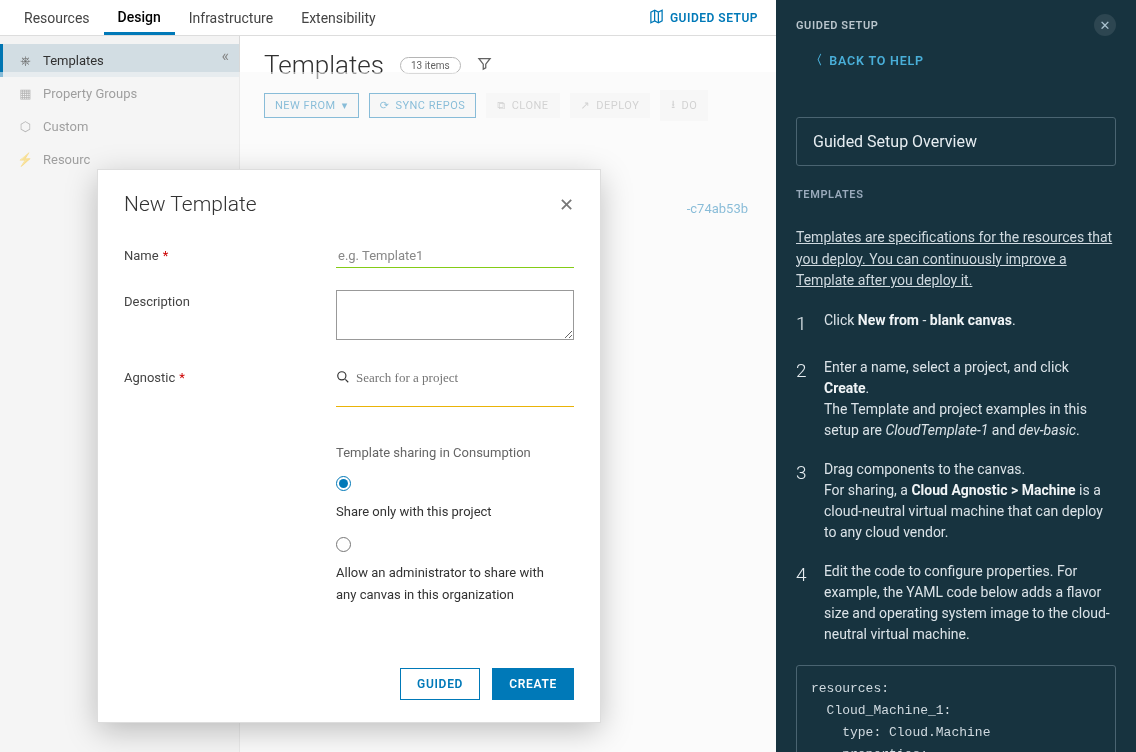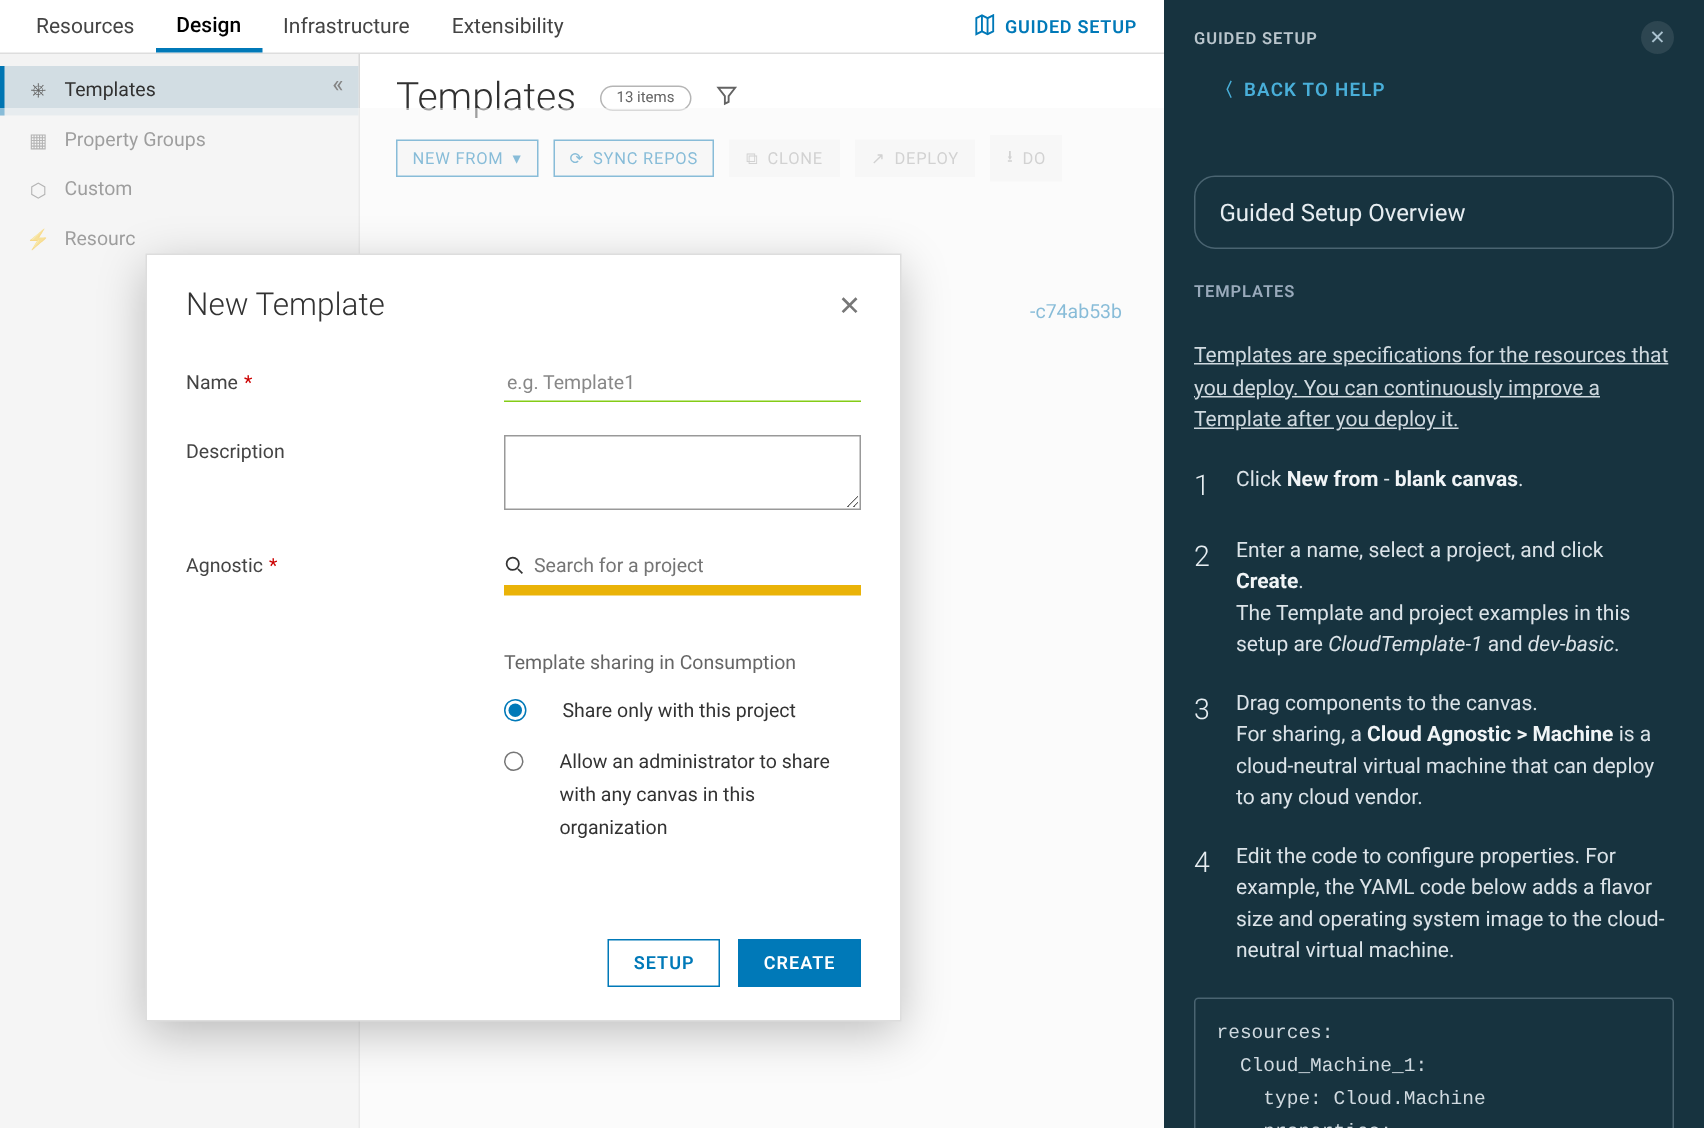--- a/index.html
+++ b/index.html
@@ -43,37 +43,37 @@
   .modal-body { padding:10px 26px 10px 26px; }
   .form-row { display:flex; align-items:flex-start; margin-bottom:22px; }
   .form-label { width:230px; font-size:13px; color:#444; padding-top:4px; }
   .req { color:#c00; margin-left:4px; }
   .form-field { flex:1; }
   .ul-input { border:none; border-bottom:1px solid #84cc16; width:238px; padding:4px 2px; font-size:13px; background:transparent; }
   .ul-input::placeholder { color:#888; }
   .textarea { width:238px; height:50px; border:1px solid #999; resize:both; font-size:13px; padding:4px; }
   .proj-wrap { position:relative; width:238px; }
   .proj-wrap .mag { position:absolute; left:0; top:3px; color:#333; }
-  .proj-input { border:none; border-bottom:7px solid #eab308; width:100%; padding:4px 2px 5px 20px; font-size:13px; }
+  .proj-input { border:none; border-bottom:1px solid #eab308; width:100%; padding:4px 2px 20px 20px; font-size:13px;font-family:Liberation Serif, serif; }
   .section-note { font-size:13px; color:#666; margin:6px 0 14px 0; }
-  .radio-row { display:flex; align-items:flex-start; gap:24px; margin-bottom:12px; font-size:13px; color:#333; }
+  .radio-row { display:flex; align-items:flex-start; gap:10px; margin-bottom:12px; font-size:13px; color:#333;flex-direction:column; }
   .radio-row input { margin-top:2px; width:15px; height:15px; accent-color:#0079b8; }
   .radio-row label { max-width:230px; line-height:1.7; }
   .modal-foot { display:flex; justify-content:flex-end; gap:12px; padding:18px 26px 22px 26px; }
   .btn { font-size:12px; letter-spacing:.7px; font-weight:600; padding:8px 16px; cursor:pointer; }
   .btn-outline { border:1px solid #0079b8; color:#0079b8; background:#fff; }
   .btn-primary { border:1px solid #0079b8; color:#fff; background:#0079b8; }
 
   .help { width:360px; background:#17333f; color:#c9d4da; display:flex; flex-direction:column; padding:0; overflow-y:auto; }
   .help-inner { padding:14px 20px 28px 20px; }
   .help-head { display:flex; align-items:center; }
   .help-title { font-size:11px; letter-spacing:.6px; color:#b9c5cc; font-weight:600; }
   .help-close { margin-left:auto; width:22px; height:22px; border-radius:50%; background:#2d4651; display:flex; align-items:center; justify-content:center; color:#aac2cf; cursor:pointer; font-size:13px; }
   .back-link { display:flex; align-items:center; gap:6px; color:#49afd9; font-size:12.5px; letter-spacing:.8px; font-weight:600; margin:16px 0 16px 14px; cursor:pointer; }
-  .ov-box { border:1px solid #4a6471; border-radius:14px; padding:14px 16px; font-size:16px; color:#e6edf1;margin-top:48px; }
+  .ov-box { border:1px solid #4a6471; border-radius:3px; padding:14px 16px; font-size:16px; color:#e6edf1;margin-top:48px; }
   .sec-label { font-size:11px; letter-spacing:.6px; color:#9ab; font-weight:600; margin-top:22px; }
   .help-p { font-size:14px; line-height:1.55; color:#cfd9df; margin-top:26px;text-decoration:underline; }
   .step { display:flex; gap:14px; margin-top:18px; font-size:14px; line-height:1.5; color:#dbe3e8; }
   .step-num { font-size:19px; color:#e6edf1; width:14px; flex:none; font-weight:300; }
   .step .b { font-weight:700; color:#f0f4f6; }
   .step .i { font-style:italic; }
   .code-box { border:1px solid #4a6471; border-radius:3px; padding:12px 14px; margin-top:20px; font-family: "Courier New", monospace; font-size:13px; line-height:1.7; color:#d0dae0; white-space:pre; overflow-x:auto; }
 
   .dim-area { filter:brightness(.97); }
 </style>
@@ -188,21 +188,21 @@
               <label>Share only with this project</label>
             </div>
             <div class="radio-row">
               <input type="radio" name="share" style="">
               <label>Allow an administrator to share with any canvas in this organization</label>
             </div>
           </div>
         </div>
       </div>
       <div class="modal-foot">
-        <button class="btn btn-outline">SETUP</button>
+        <button class="btn btn-outline">GUIDED</button>
         <button class="btn btn-primary">CREATE</button>
       </div>
     </div>
   </div>
 
   <div class="help">
     <div class="help-inner">
       <div class="help-head">
         <span class="help-title">GUIDED SETUP</span>
         <span class="help-close">✕</span>

